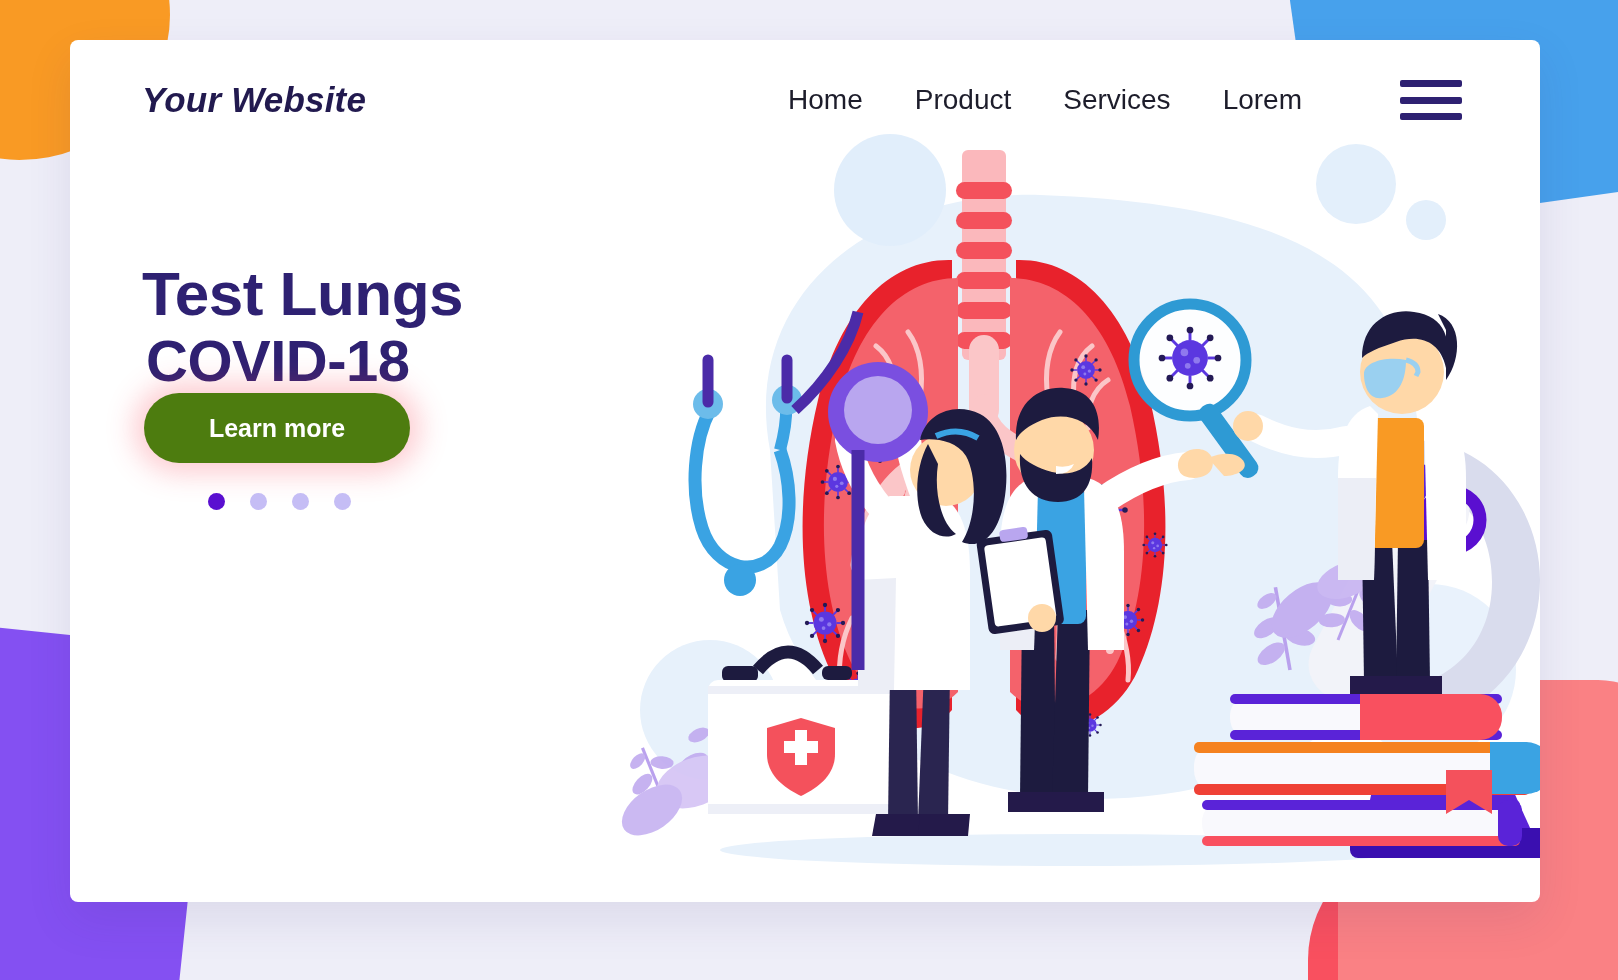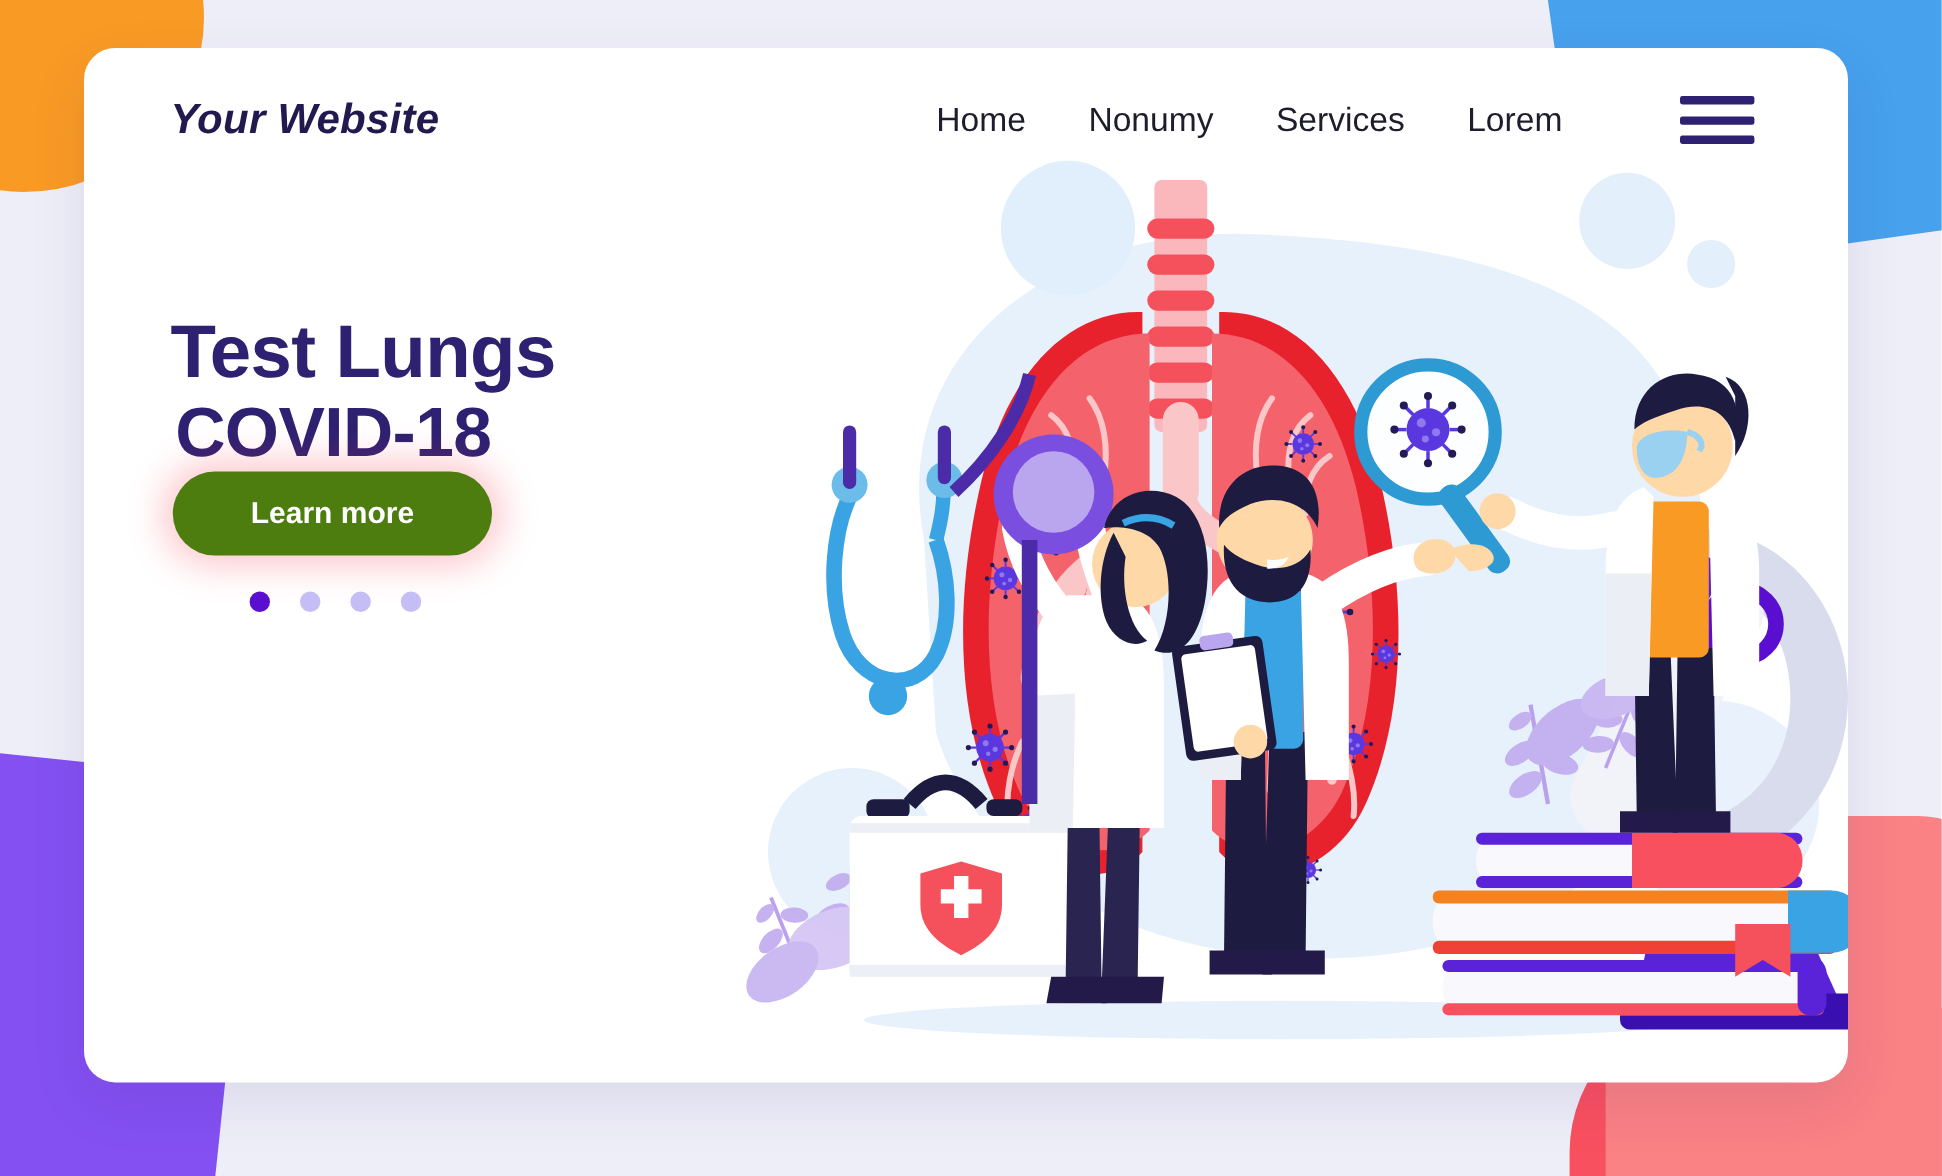--- a/index.html
+++ b/index.html
@@ -33,21 +33,21 @@
   }
   .blob-pink2{
     right:-110px;bottom:-160px;width:420px;height:300px;
     background:#f9505f;border-radius:120px 0 0 0;
   }
 
   
   .card{
     position:absolute;left:70px;top:40px;
     width:1470px;height:862px;
-    background:#ffffff;border-radius:26px;
+    background:#ffffff;border-radius:8px;
     box-shadow:0 18px 46px rgba(60,40,120,.10);
     overflow:hidden;
   }
 
   
   .header{
     position:absolute;left:0;top:0;width:100%;height:120px;
     display:flex;align-items:center;z-index:40;
   }
   .logo{
@@ -104,21 +104,21 @@
   <div class="blob blob-purple"></div>
   <div class="blob blob-pink2"></div>
   <div class="blob blob-pink"></div>
 
   <div class="card">
 
     <div class="header">
       <div class="logo">Your Website</div>
       <div class="nav">
         <div class="nav-item">Home</div>
-        <div class="nav-item">Nonumy</div>
+        <div class="nav-item">Product</div>
         <div class="nav-item">Services</div>
         <div class="nav-item">Lorem</div>
         <div class="hamburger">
           <span></span>
           <span></span>
           <span></span>
         </div>
       </div>
     </div>
 

